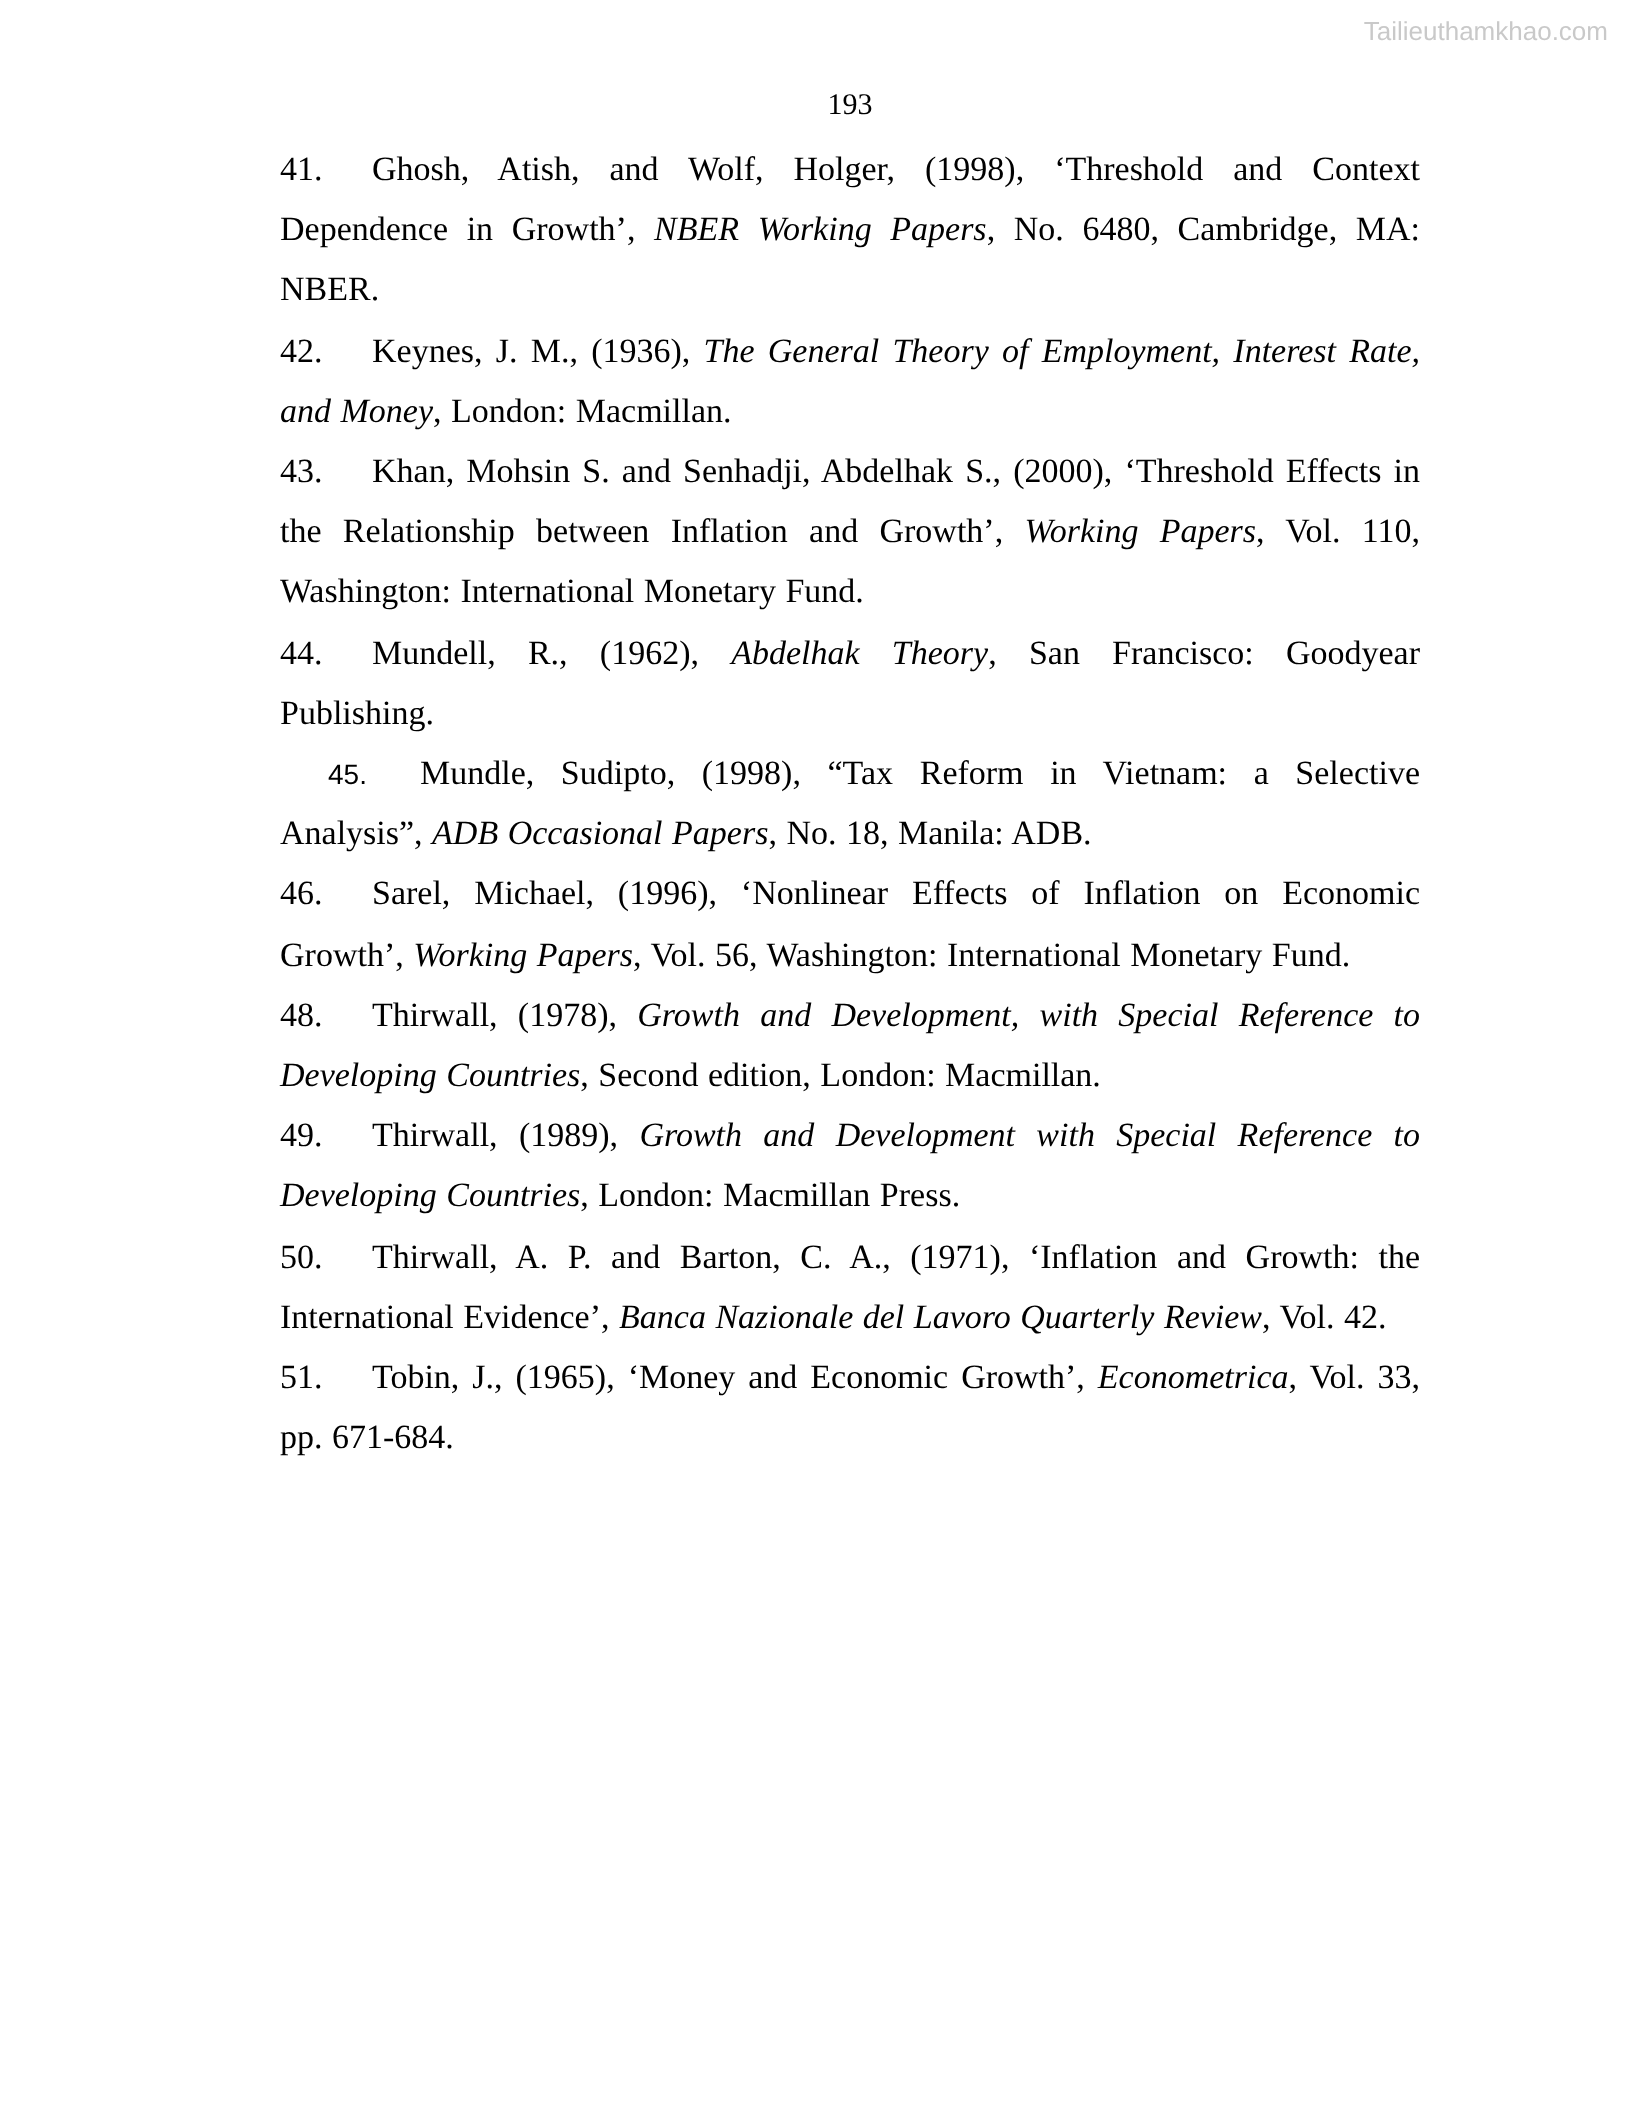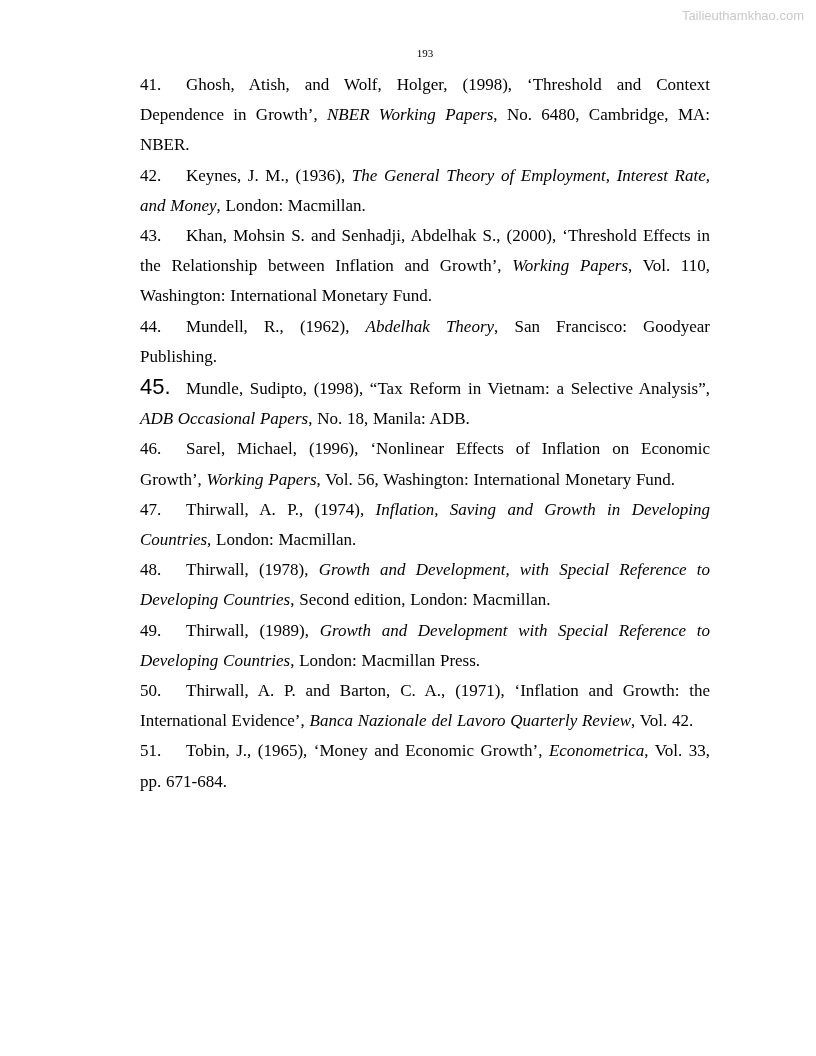--- a/index.html
+++ b/index.html
@@ -24,57 +24,57 @@
     color: #c9c9c9;
   }
   .content {
     position: absolute;
     left: 140px;
     top: 40px;
     width: 570px;
   }
   .page-number {
     text-align: center;
-    font-size: 11px;
+    font-size: 15px;
     line-height: 26px;
     margin-bottom: 4px;
   }
   .ref {
     margin: 0;
     text-align: justify;
     font-size: 17px;
     line-height: 30.2px;
     word-spacing: 0.5px;
   }
   .ref-num {
     display: inline-block;
     width: 46px;
   }
   .ref-num.sans {
     font-family: "Liberation Sans", sans-serif;
-    font-size: 22px;
+    font-size: 14px;
+    margin-left: 24px;
   }
   .it {
     font-style: italic;
   }
 </style>
 </head>
 <body>
 
 <div class="page">
   <div class="watermark">Tailieuthamkhao.com</div>
   <div class="content">
     <div class="page-number">193</div>
     <div class="references">
         <p class="ref"><span class="ref-num">41.</span><span>Ghosh, Atish, and Wolf, Holger, (1998), ‘Threshold and Context Dependence in Growth’, </span><span class="it">NBER Working Papers</span><span>, No. 6480, Cambridge, MA: NBER.</span></p>
         <p class="ref"><span class="ref-num">42.</span><span>Keynes, J. M., (1936), </span><span class="it">The General Theory of Employment, Interest Rate, and Money</span><span>, London: Macmillan.</span></p>
         <p class="ref"><span class="ref-num">43.</span><span>Khan, Mohsin S. and Senhadji, Abdelhak S., (2000), ‘Threshold Effects in the Relationship between Inflation and Growth’, </span><span class="it">Working Papers</span><span>, Vol. 110, Washington: International Monetary Fund.</span></p>
         <p class="ref"><span class="ref-num">44.</span><span>Mundell, R., (1962), </span><span class="it">Abdelhak Theory</span><span>, San Francisco: Goodyear Publishing.</span></p>
         <p class="ref"><span class="ref-num sans">45.</span><span>Mundle, Sudipto, (1998), “Tax Reform in Vietnam: a Selective Analysis”, </span><span class="it">ADB Occasional Papers</span><span>, No. 18, Manila: ADB.</span></p>
         <p class="ref"><span class="ref-num">46.</span><span>Sarel, Michael, (1996), ‘Nonlinear Effects of Inflation on Economic Growth’, </span><span class="it">Working Papers</span><span>, Vol. 56, Washington: International Monetary Fund.</span></p>
-        <p class="ref"><span class="ref-num">47.</span><span>Thirwall, A. P., (1974), </span><span class="it">Inflation, Saving and Growth in Developing Countries</span><span>, London: Macmillan.</span></p>
         <p class="ref"><span class="ref-num">48.</span><span>Thirwall, (1978), </span><span class="it">Growth and Development, with Special Reference to Developing Countries</span><span>, Second edition, London: Macmillan.</span></p>
         <p class="ref"><span class="ref-num">49.</span><span>Thirwall, (1989), </span><span class="it">Growth and Development with Special Reference to Developing Countries</span><span>, London: Macmillan Press.</span></p>
         <p class="ref"><span class="ref-num">50.</span><span>Thirwall, A. P. and Barton, C. A., (1971), ‘Inflation and Growth: the International Evidence’, </span><span class="it">Banca Nazionale del Lavoro Quarterly Review</span><span>, Vol. 42.</span></p>
         <p class="ref"><span class="ref-num">51.</span><span>Tobin, J., (1965), ‘Money and Economic Growth’, </span><span class="it">Econometrica</span><span>, Vol. 33, pp. 671-684.</span></p>
       </div>
   </div>
 </div>
 
 </body></html>

